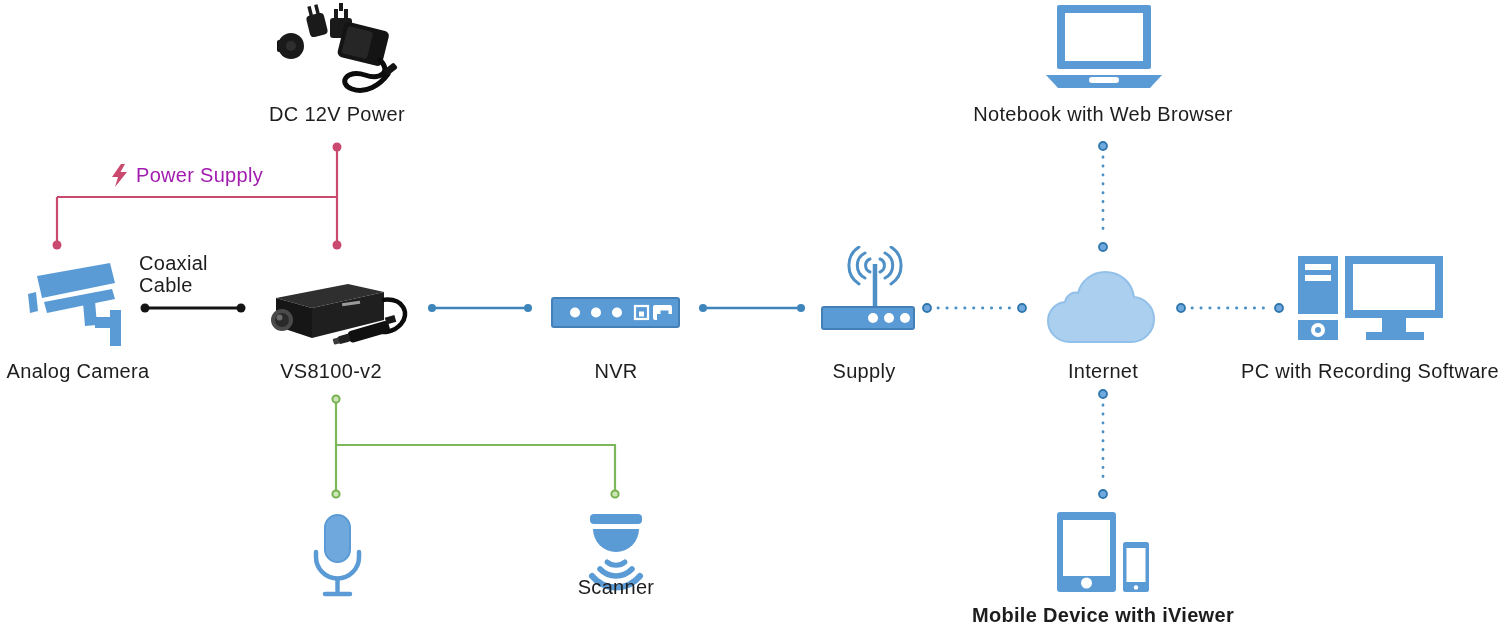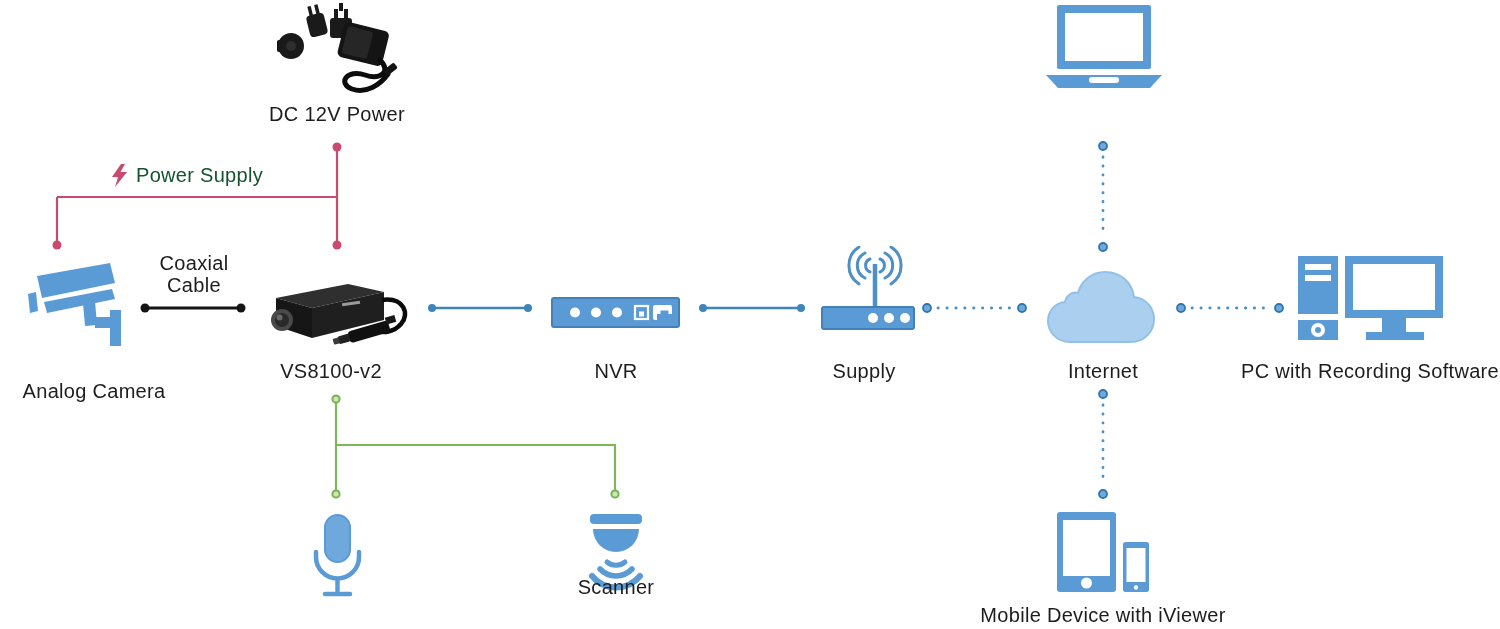--- a/index.html
+++ b/index.html
@@ -6,23 +6,23 @@
   #canvas{
     position:relative;width:1500px;height:629px;background:#ffffff;overflow:hidden;
     font-family:"Liberation Sans","DejaVu Sans",sans-serif;color:#1c1c1c;
   }
   .abs{position:absolute;}
   .node-label{
     position:absolute;text-align:center;font-size:20px;letter-spacing:.3px;color:#1d1d1f;
     line-height:22px;white-space:nowrap;
   }
   .wrap-label{white-space:normal;}
-  .conn-label{position:absolute;text-align:center;font-size:20px;letter-spacing:.3px;line-height:22px;}
+  .conn-label{position:absolute;font-size:20px;letter-spacing:.3px;line-height:22px;}
   .bluetext{color:#4e8fbf;}
-  .powerline-label{position:absolute;display:flex;align-items:center;gap:8px;font-size:20px;color:#14532d;letter-spacing:.3px;}
+  .powerline-label{position:absolute;display:flex;align-items:center;gap:8px;font-size:20px;color:#a21caf;letter-spacing:.3px;}
   svg{display:block;}
   #connector-layer{position:absolute;left:0;top:0;pointer-events:none;}
 </style>
 </head>
 <body>
 
 <div id="canvas">
 
   <svg id="connector-layer" width="1500" height="629" viewBox="0 0 1500 629">
 
@@ -223,28 +223,29 @@
       <rect x="3" y="4" width="59" height="80" rx="3" fill="#5b9bd5"></rect>
       <rect x="9" y="12" width="47" height="56" fill="#ffffff"></rect>
       <circle cx="32.5" cy="75" r="5.5" fill="#ffffff"></circle>
       <rect x="69" y="34" width="26" height="50" rx="2.5" fill="#5b9bd5"></rect>
       <rect x="72.5" y="40" width="19" height="34" fill="#ffffff"></rect>
       <circle cx="82" cy="79.5" r="2.2" fill="#ffffff"></circle>
     </svg>
   </div>
 
   <div class="node-label" style="left:187px;top:103px;width:300px;text-align:center;">DC 12V Power</div>
-  <div class="node-label" style="left:3px;top:380px;width:150px;margin-left:16px;">Analog Camera</div>
+  <div class="node-label" style="left:953px;top:103px;width:300px;">Notebook with Web Browser</div>
+  <div class="node-label" style="left:3px;top:360px;width:150px;">Analog Camera</div>
   <div class="node-label" style="left:256px;top:360px;width:150px;">VS8100-v2</div>
   <div class="node-label" style="left:541px;top:360px;width:150px;">NVR</div>
   <div class="node-label" style="left:789px;top:360px;width:150px;">Supply</div>
   <div class="node-label" style="left:1028px;top:360px;width:150px;">Internet</div>
   <div class="node-label" style="left:1220px;top:360px;width:300px;">PC with Recording Software</div>
   <div class="node-label" style="left:541px;top:576px;width:150px;">Scanner</div>
-  <div class="node-label" style="left:953px;top:604px;width:300px;">Mobile Device with iViewer</div>
+  <div class="node-label" style="left:953px;top:604px;width:300px;font-weight:bold;">Mobile Device with iViewer</div>
 
   <div class="powerline-label" style="left:112px;top:164px;">
     <span>
       <svg width="16" height="23" viewBox="0 0 16 23">
         <polygon points="9,0 0,13 6,13 3,23 15,8 8.5,8 13,0" fill="#c9496f"></polygon>
       </svg>
     </span>
     <span>Power Supply</span>
   </div>
 

